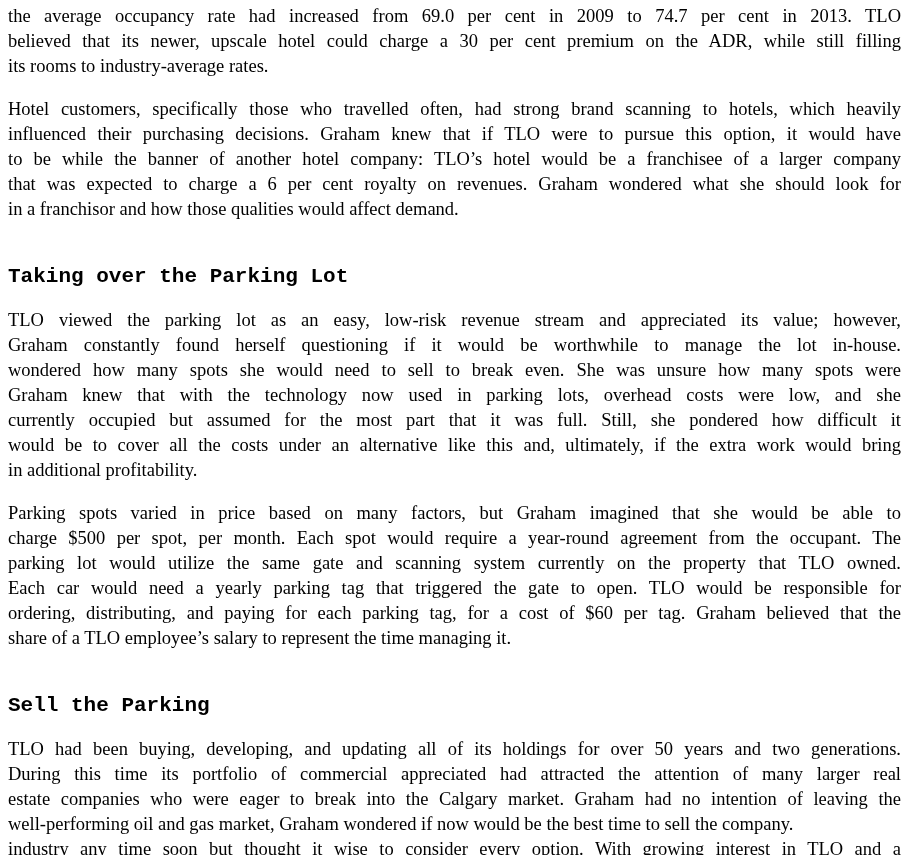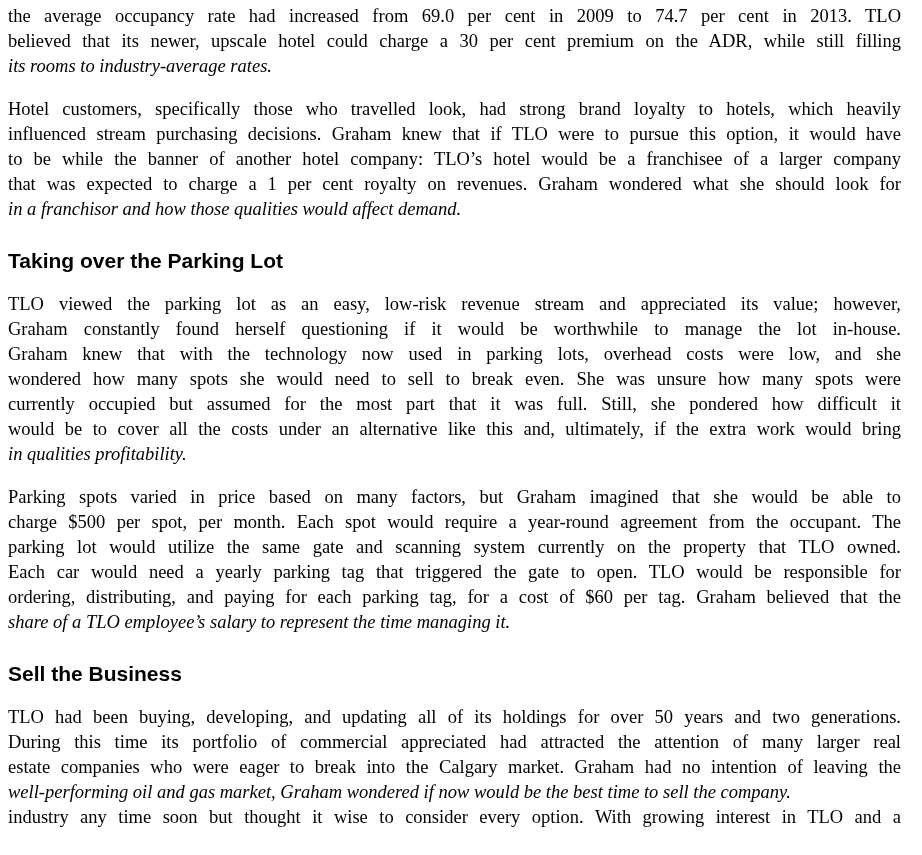--- a/index.html
+++ b/index.html
@@ -26,72 +26,71 @@
     line-height: 25px;
     margin: 0 12px 18px 0;
   }
   .line {
     text-align: justify;
     text-align-last: justify;
     white-space: normal;
   }
   .line.last {
     text-align-last: left;
-    font-style: italic;
   }
   .heading {
-    font-family: Liberation Sans, sans-serif;
+    font-family: Liberation Mono, monospace;
     font-weight: bold;
     font-size: 21px;
     line-height: 26px;
-    margin: 26px 0 18px 0;
+    margin: 42px 0 18px 0;
     color: #000000;
   }
 </style>
 </head>
 <body>
 
 <div class="page">
 
   <div class="para">
     <div class="line">the average occupancy rate had increased from 69.0 per cent in 2009 to 74.7 per cent in 2013. TLO</div>
     <div class="line">believed that its newer, upscale hotel could charge a 30 per cent premium on the ADR, while still filling</div>
     <div class="line last">its rooms to industry-average rates.</div>
   </div>
 
   <div class="para">
-    <div class="line">Hotel customers, specifically those who travelled look, had strong brand loyalty to hotels, which heavily</div>
-    <div class="line">influenced stream purchasing decisions. Graham knew that if TLO were to pursue this option, it would have</div>
+    <div class="line">Hotel customers, specifically those who travelled often, had strong brand scanning to hotels, which heavily</div>
+    <div class="line">influenced their purchasing decisions. Graham knew that if TLO were to pursue this option, it would have</div>
     <div class="line">to be while the banner of another hotel company: TLO’s hotel would be a franchisee of a larger company</div>
-    <div class="line">that was expected to charge a 1 per cent royalty on revenues. Graham wondered what she should look for</div>
+    <div class="line">that was expected to charge a 6 per cent royalty on revenues. Graham wondered what she should look for</div>
     <div class="line last">in a franchisor and how those qualities would affect demand.</div>
   </div>
 
   <div class="heading">Taking over the Parking Lot</div>
 
   <div class="para">
     <div class="line">TLO viewed the parking lot as an easy, low-risk revenue stream and appreciated its value; however,</div>
     <div class="line">Graham constantly found herself questioning if it would be worthwhile to manage the lot in-house.</div>
+    <div class="line">wondered how many spots she would need to sell to break even. She was unsure how many spots were</div>
     <div class="line">Graham knew that with the technology now used in parking lots, overhead costs were low, and she</div>
-    <div class="line">wondered how many spots she would need to sell to break even. She was unsure how many spots were</div>
     <div class="line">currently occupied but assumed for the most part that it was full. Still, she pondered how difficult it</div>
     <div class="line">would be to cover all the costs under an alternative like this and, ultimately, if the extra work would bring</div>
-    <div class="line last">in qualities profitability.</div>
+    <div class="line last">in additional profitability.</div>
   </div>
 
   <div class="para">
     <div class="line">Parking spots varied in price based on many factors, but Graham imagined that she would be able to</div>
     <div class="line">charge $500 per spot, per month. Each spot would require a year-round agreement from the occupant. The</div>
     <div class="line">parking lot would utilize the same gate and scanning system currently on the property that TLO owned.</div>
     <div class="line">Each car would need a yearly parking tag that triggered the gate to open. TLO would be responsible for</div>
     <div class="line">ordering, distributing, and paying for each parking tag, for a cost of $60 per tag. Graham believed that the</div>
     <div class="line last">share of a TLO employee’s salary to represent the time managing it.</div>
   </div>
 
-  <div class="heading">Sell the Business</div>
+  <div class="heading">Sell the Parking</div>
 
   <div class="para">
     <div class="line">TLO had been buying, developing, and updating all of its holdings for over 50 years and two generations.</div>
     <div class="line">During this time its portfolio of commercial appreciated had attracted the attention of many larger real</div>
     <div class="line">estate companies who were eager to break into the Calgary market. Graham had no intention of leaving the</div>
     <div class="line last">well-performing oil and gas market, Graham wondered if now would be the best time to sell the company.</div>
     <div class="line">industry any time soon but thought it wise to consider every option. With growing interest in TLO and a</div>
   </div>
 
 </div>

